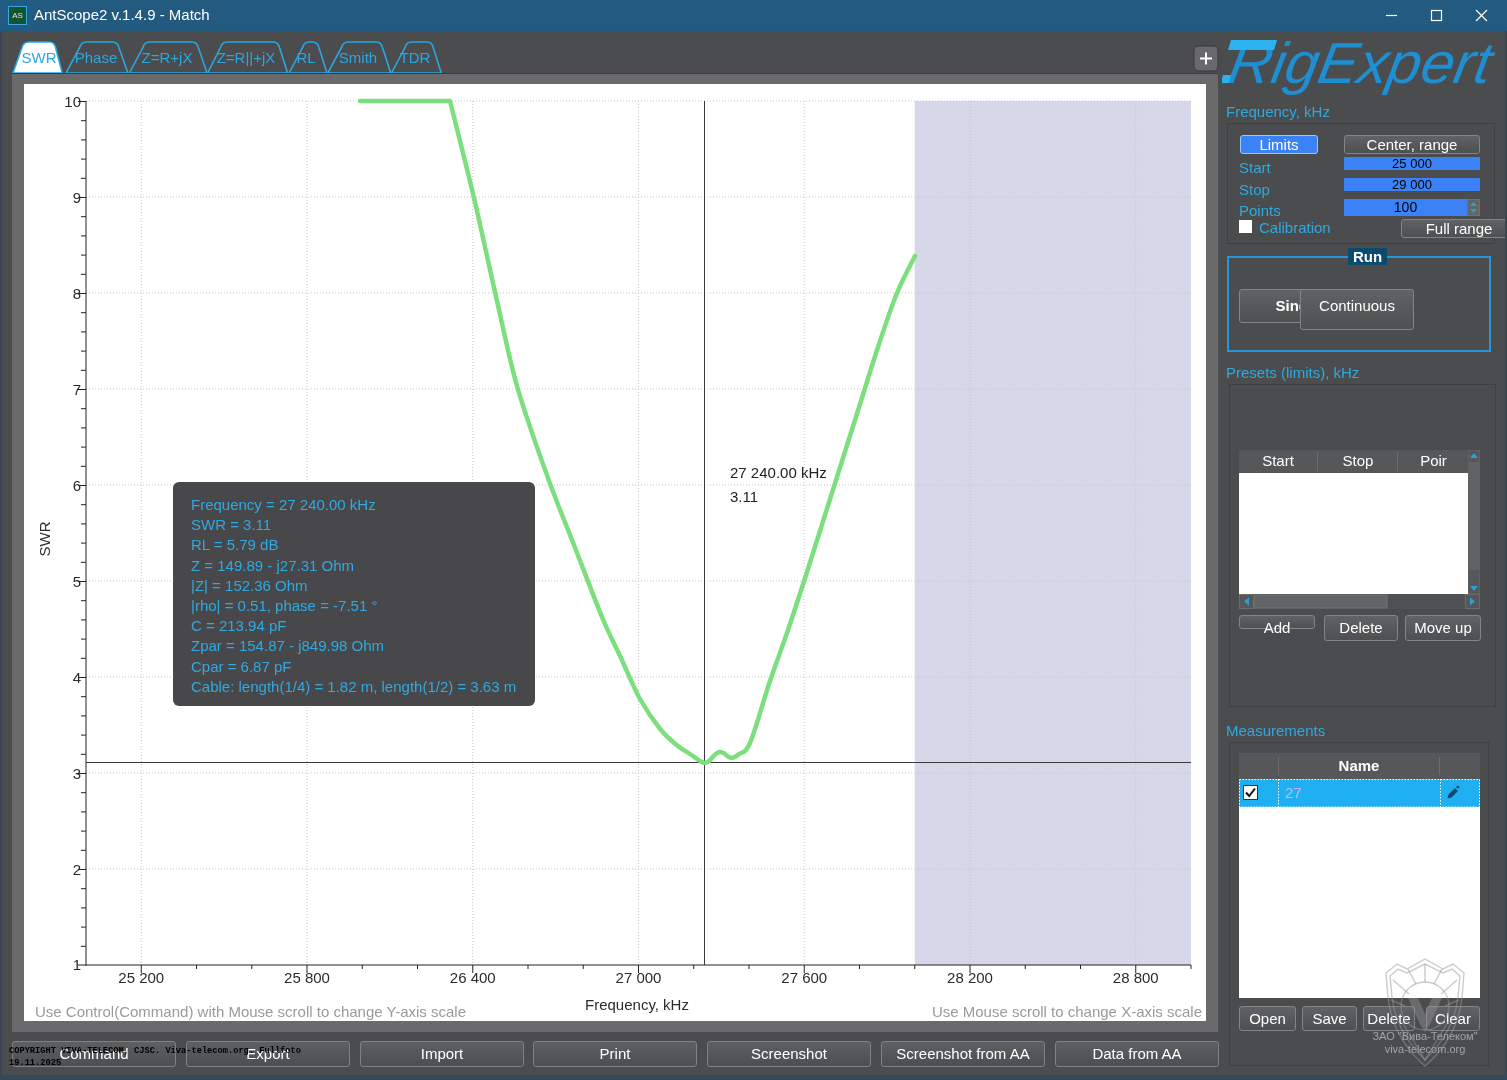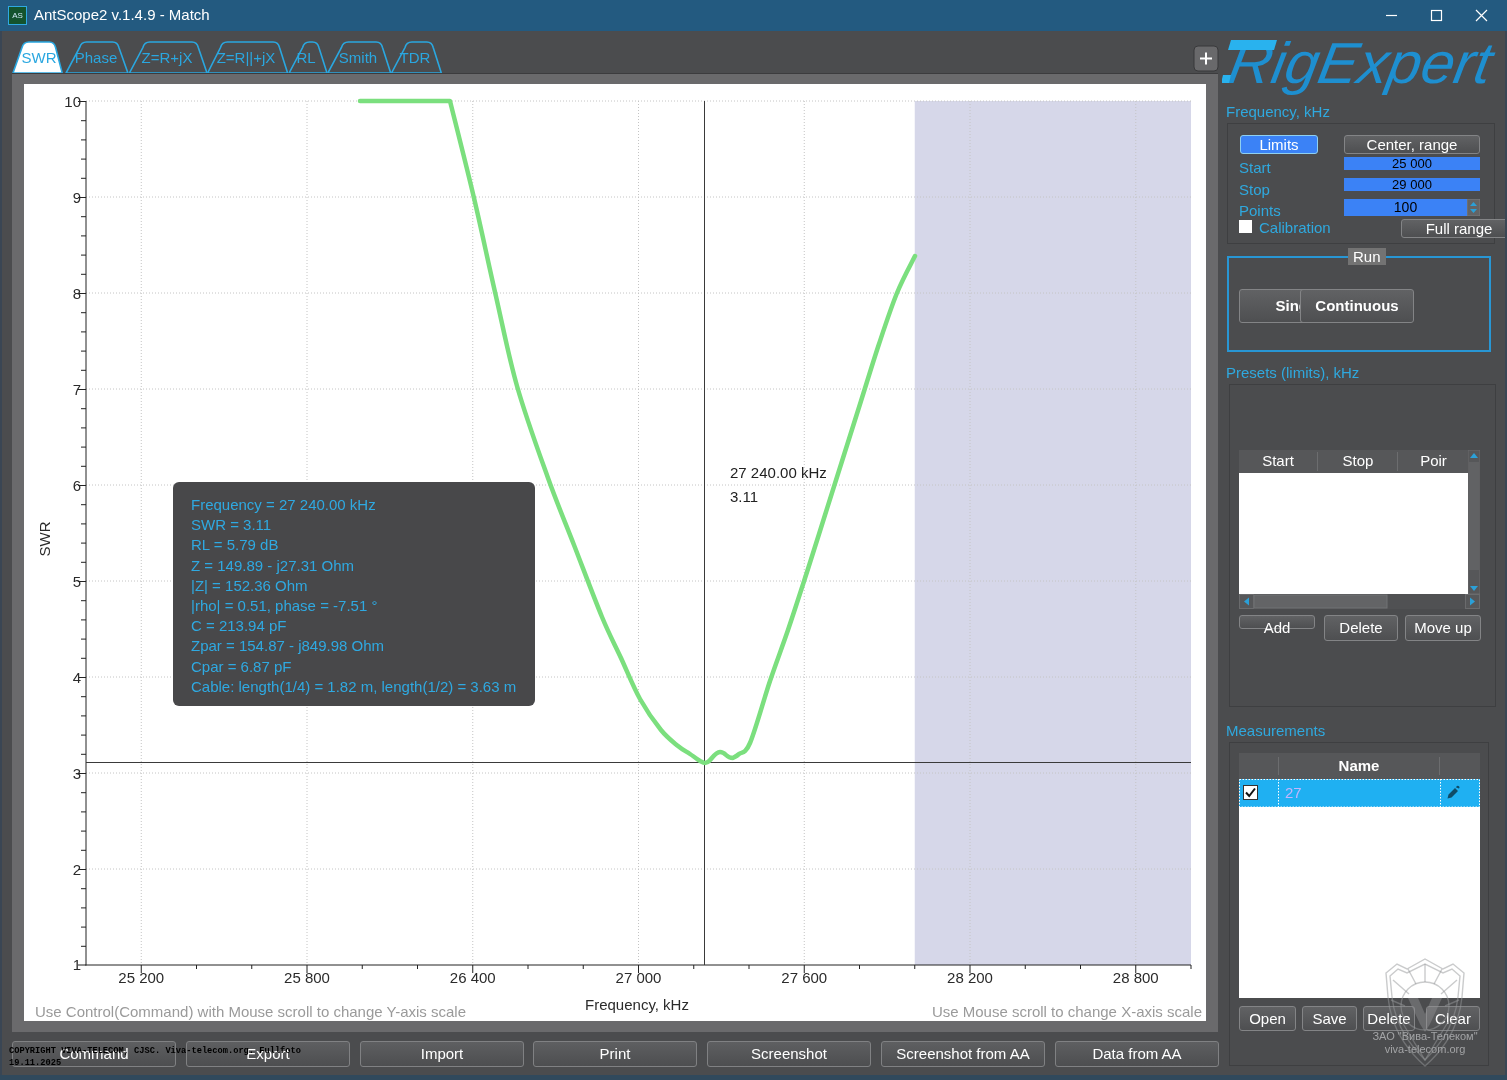--- a/index.html
+++ b/index.html
@@ -156,23 +156,23 @@
 <svg class="abs" style="left:1467px;top:199px" width="13" height="17">
     <rect width="13" height="17" fill="#636466" stroke="#7a7b7d" stroke-width="1"></rect>
     <path d="M6.5,3 L10,7 H3 Z" fill="#2ba0d8"></path>
     <path d="M6.5,14 L3,10 H10 Z" fill="#2ba0d8"></path>
   </svg>
 <div class="abs" style="left:1239px;top:220px;width:13px;height:13px;background:#fff"></div>
 <div class="sideLabel" style="left:1259px;top:219px">Calibration</div>
 <div class="gbtn" style="left:1401px;top:219px;width:116px;height:19px;line-height:17px">Full range</div>
 
 <div class="abs" style="left:1227px;top:256px;width:264px;height:96px;border:2px solid #2896d4"></div>
-<div class="abs" style="left:1348px;top:248px;background:#737373;padding:0 5px;color:#fff;font-size:15px;font-weight:normal">Run</div>
+<div class="abs" style="left:1348px;top:248px;background:#0c4a6e;padding:0 5px;color:#fff;font-size:15px;font-weight:bold">Run</div>
 <div class="gbtn" style="left:1239px;top:289px;width:118px;height:34px;line-height:32px;font-weight:bold">Single</div>
-<div class="gbtn" style="left:1300px;top:289px;width:114px;height:34px;line-height:32px;font-weight:bold">Continuous</div>
+<div class="gbtn" style="left:1300px;top:289px;width:114px;height:41px;line-height:32px;font-weight:normal">Continuous</div>
 <div class="sideLabel" style="left:1226px;top:364px">Presets (limits), kHz</div>
 
 <div class="grp" style="left:1229px;top:384px;width:267px;height:323px"></div>
 <div class="abs" style="left:1239px;top:450px;width:229px;height:23px;background:#565759;color:#fff;font-size:15px">
   <span style="position:absolute;left:0;width:79px;text-align:center;top:2px;border-right:1px solid #6c6d6f;height:19px">Start</span>
   <span style="position:absolute;left:80px;width:79px;text-align:center;top:2px;border-right:1px solid #6c6d6f;height:19px">Stop</span>
   <span style="position:absolute;left:160px;width:69px;text-align:center;top:2px">Poir</span>
 </div>
 <div class="abs" style="left:1239px;top:473px;width:229px;height:121px;background:#fff"></div>
 <svg class="abs" style="left:1468px;top:450px" width="12" height="144">

